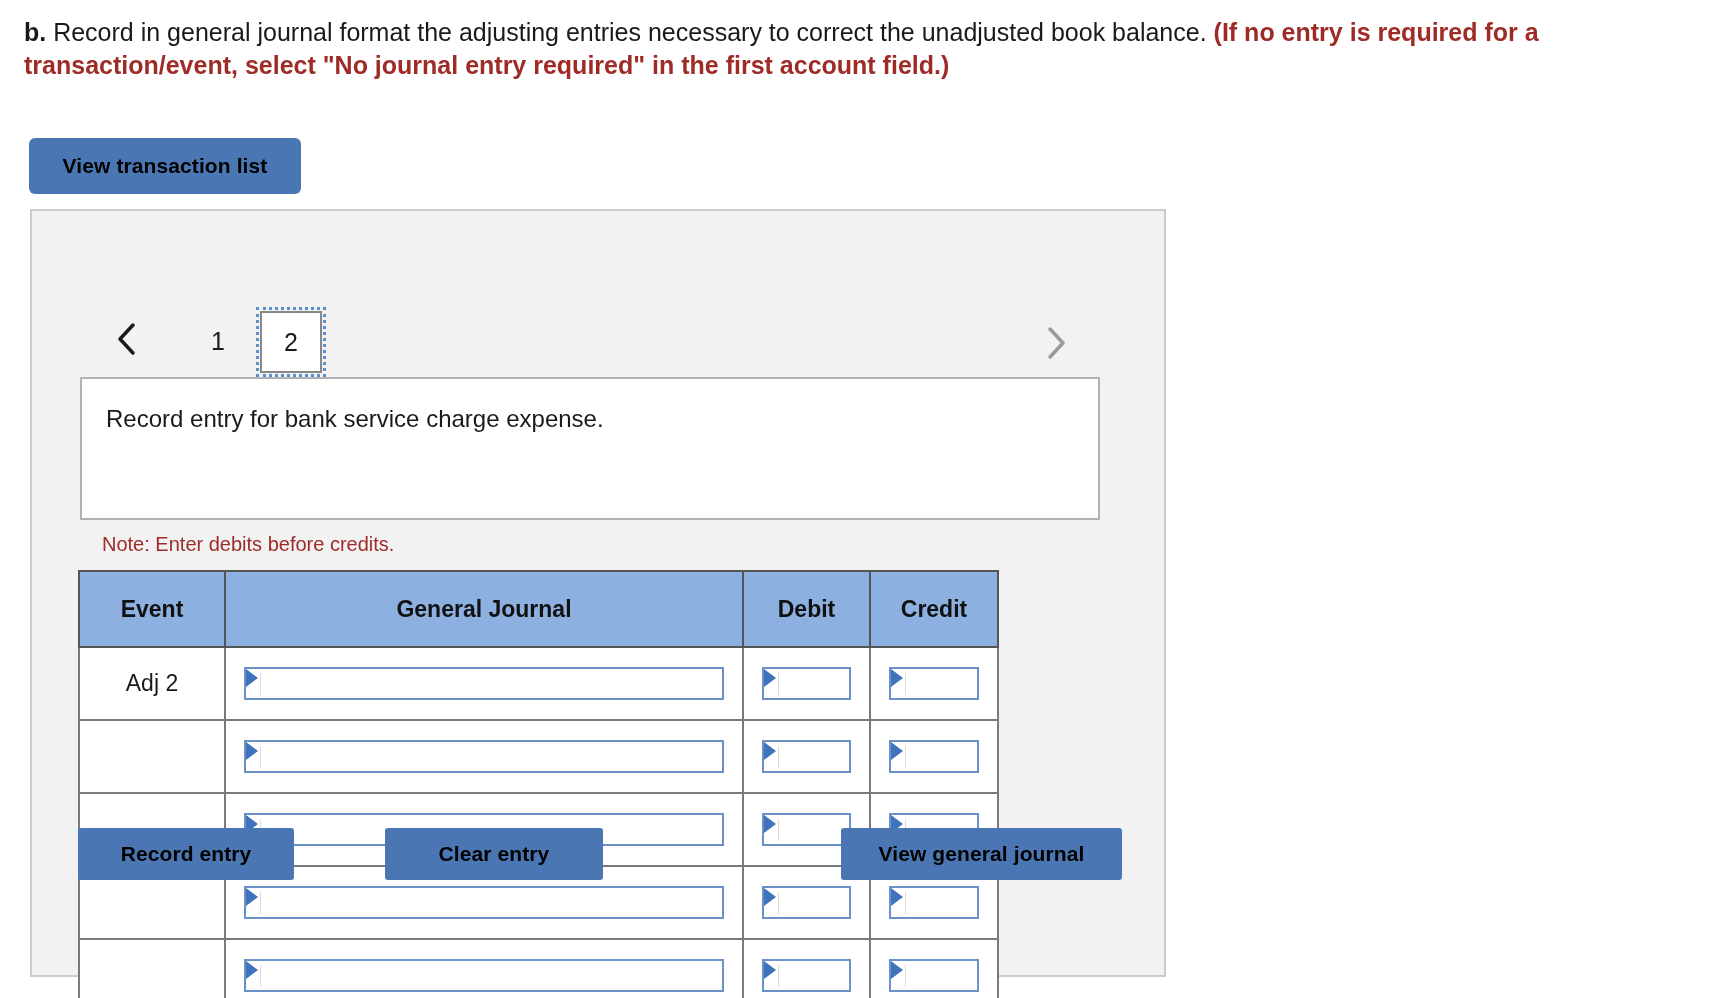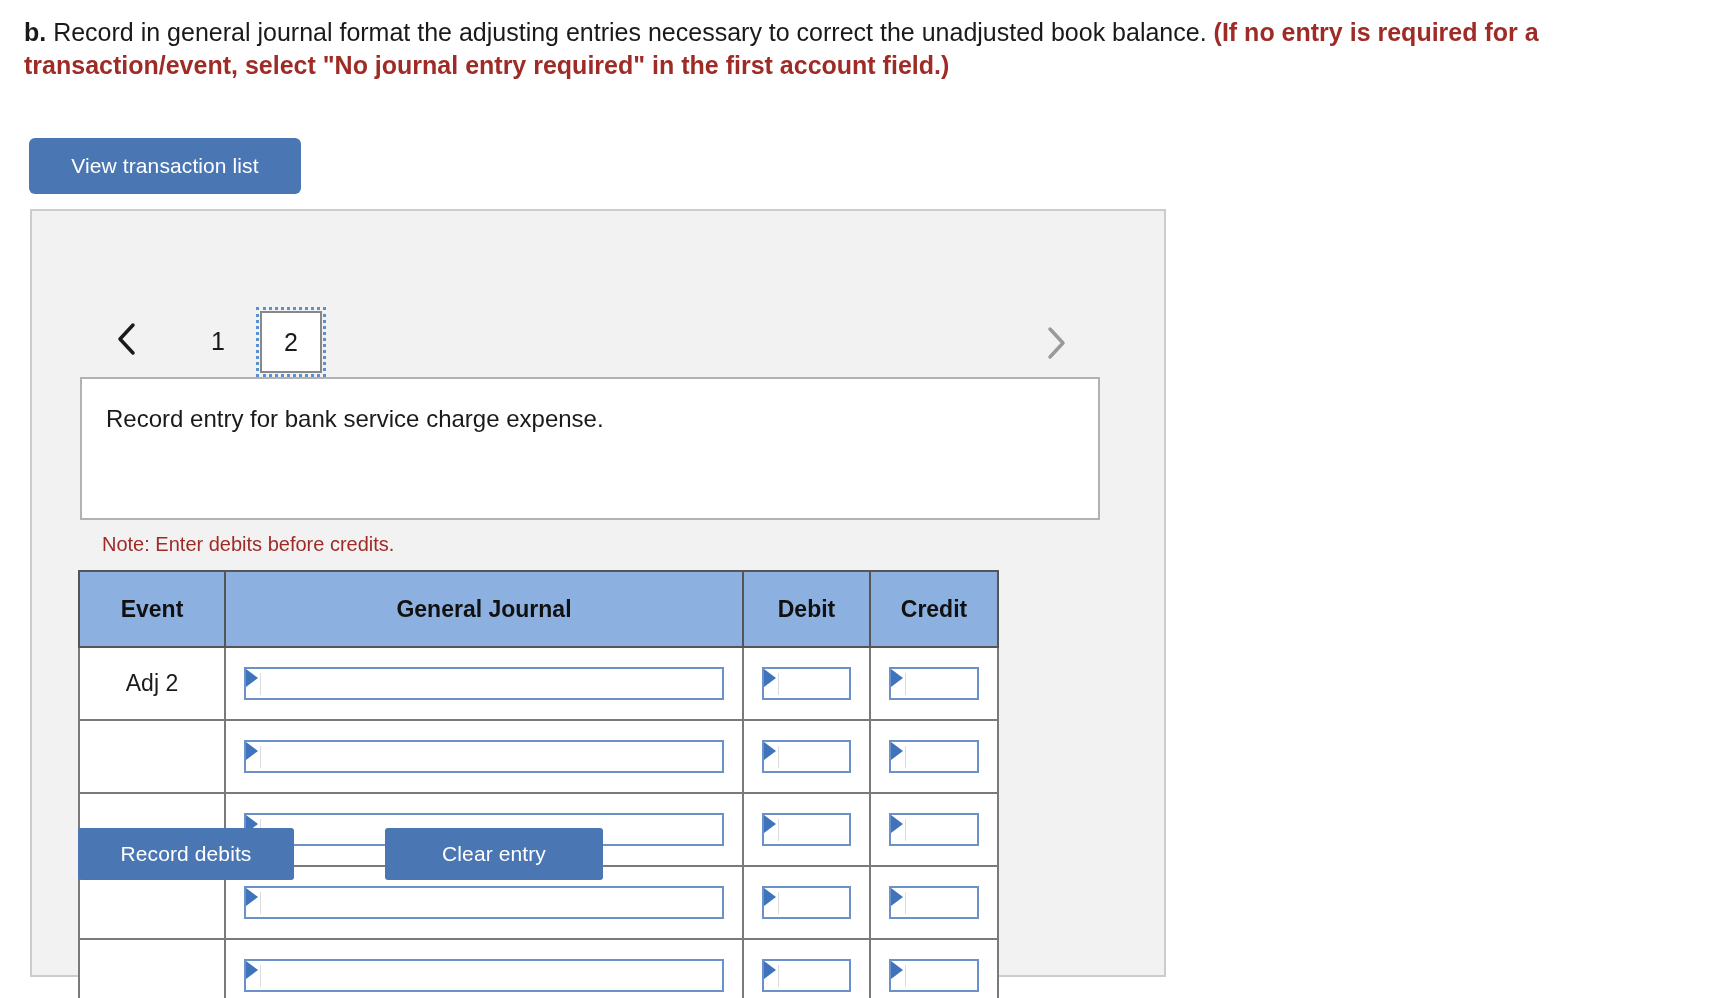--- a/index.html
+++ b/index.html
@@ -30,22 +30,22 @@
     font-weight: bold;
   }
   .prompt .hint {
     font-weight: bold;
     color: #9e2b26;
   }
 
   
   .btn {
     background: #4a77b4;
-    color: #ffffff;
-    font-weight: normal;
+    color: #000000;
+    font-weight: bold;
     border: none;
     cursor: pointer;
     font-family: "Liberation Sans", sans-serif;
     letter-spacing: 0.1px;
   }
   .btn-transaction-list {
     position: absolute;
     left: 29px;
     top: 138px;
     width: 272px;
@@ -411,16 +411,17 @@
         <td>
           <div class="field">
             <span class="tri"></span>
             <span class="caret"></span>
           </div>
         </td>
       </tr>
     </tbody>
   </table>
 
-  <button class="btn btn-footer btn-record">Record debits</button>
+  <button class="btn btn-footer btn-record">Record entry</button>
   <button class="btn btn-footer btn-clear">Clear entry</button>
+  <button class="btn btn-footer btn-viewgj">View general journal</button>
 
 </div>
 
 </body></html>

